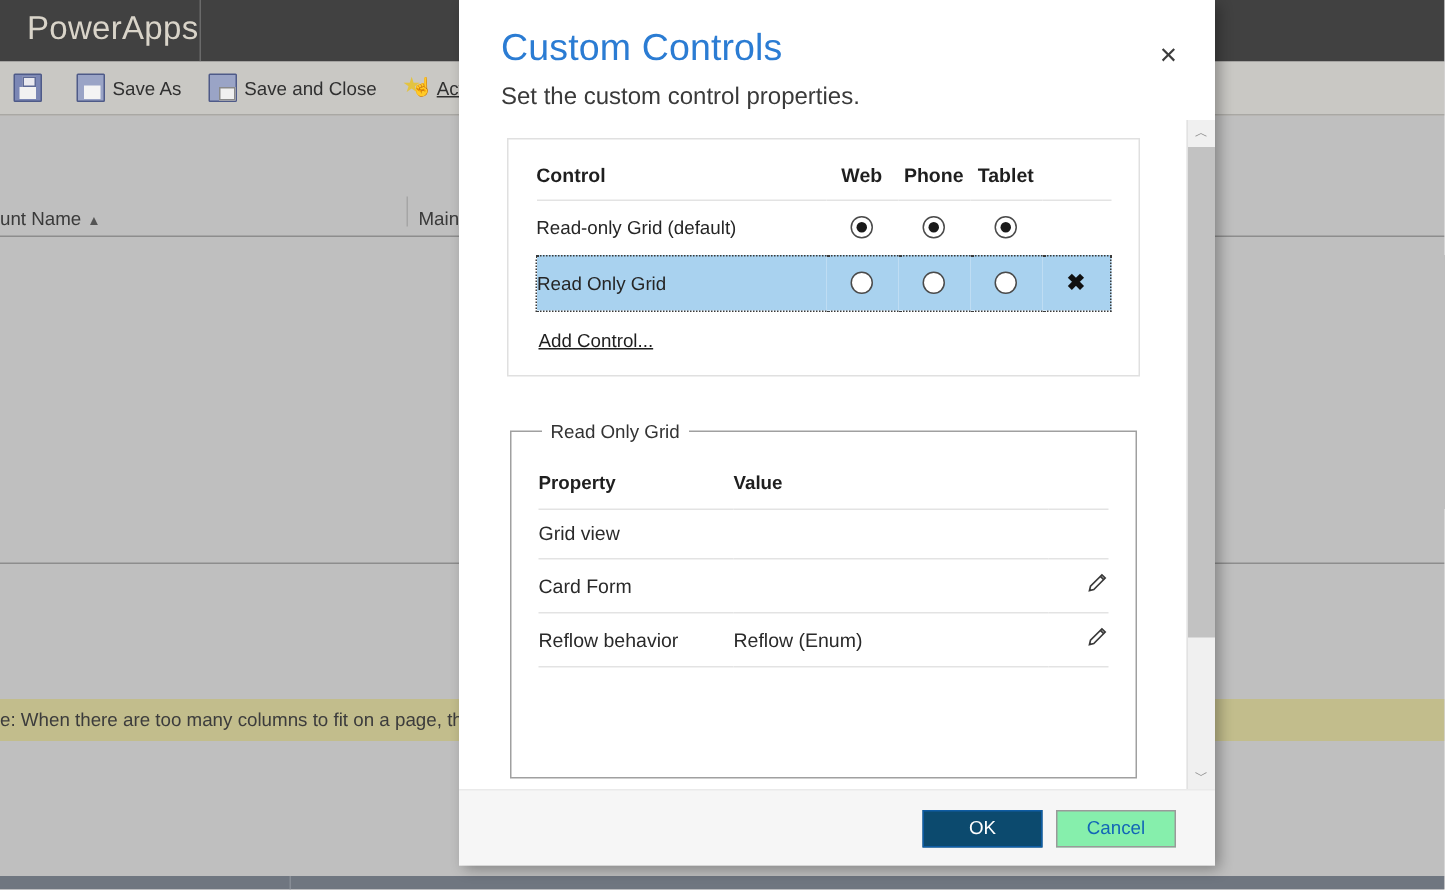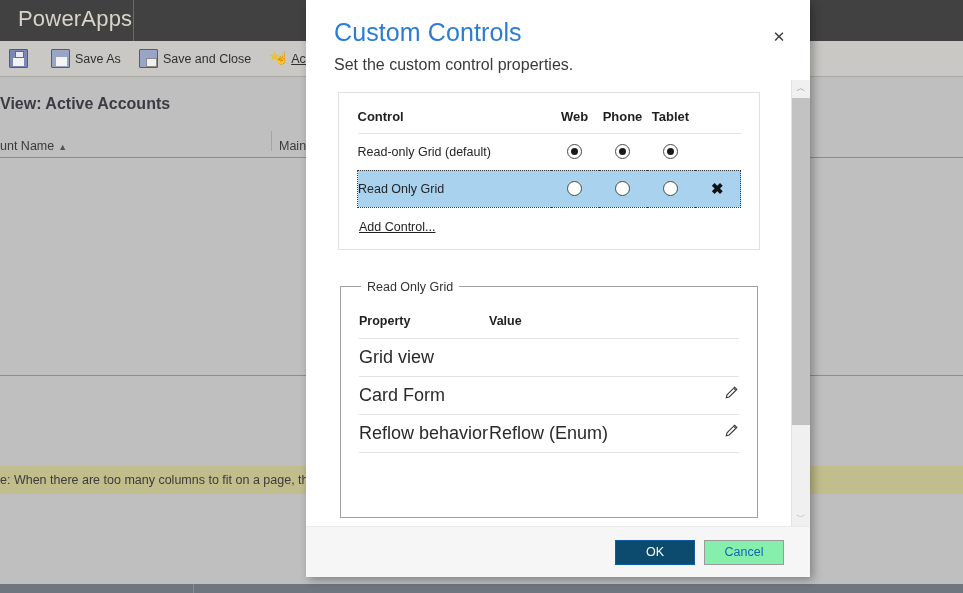--- a/index.html
+++ b/index.html
@@ -214,21 +214,21 @@
     font-size: 12.5px; color: #333; padding: 0 6px; margin-left: 2px;
   }
   table.prop-table { width: 100%; border-collapse: collapse; margin-top: 10px; }
   table.prop-table th {
     text-align: left; font-size: 12.5px; font-weight: bold; color: #1f1f1f;
     padding: 0 0 10px 0; border-bottom: 1px solid #e3e3e3;
   }
   table.prop-table th.vcol { width: 210px; }
   table.prop-table th.ecol { width: 40px; }
   table.prop-table td {
-    font-size: 18px; color: #2a2a2a; padding: 8px 0;
+    font-size: 13px; color: #2a2a2a; padding: 8px 0;
     border-bottom: 1px solid #e3e3e3; height: 16px; vertical-align: middle;
   }
   td.prop-name { padding-left: 3px; }
   td.prop-val { color: #4a4a4a; }
   td.prop-edit { text-align: right; padding-right: 4px; }
   .pencil { cursor: pointer; display:inline-block; line-height:0; }
 
   
   #dlg-footer {
     flex: 0 0 auto; height: 50px; background: #f6f6f6;
@@ -267,21 +267,20 @@
       <span class="tb-icon ic-saveclose"></span>
       <span>Save and Close</span>
     </div>
     <div class="tb-item">
       <span class="tb-icon ic-actions"></span>
       <span class="tb-underline">Actions</span>
       <span class="tb-caret">▾</span>
     </div>
   </div>
 
-  <div id="bg-viewtitle">View: Active Accounts</div>
 
   <div id="bg-colheader">
     <div class="bg-col" style="left:0px;">
       <span>unt Name</span><span class="sort-arrow">▲</span>
     </div>
     <div class="bg-col-sep" style="left:271px;"></div>
     <div class="bg-col" style="left:279px;">
       <span>Main</span>
     </div>
   </div>

